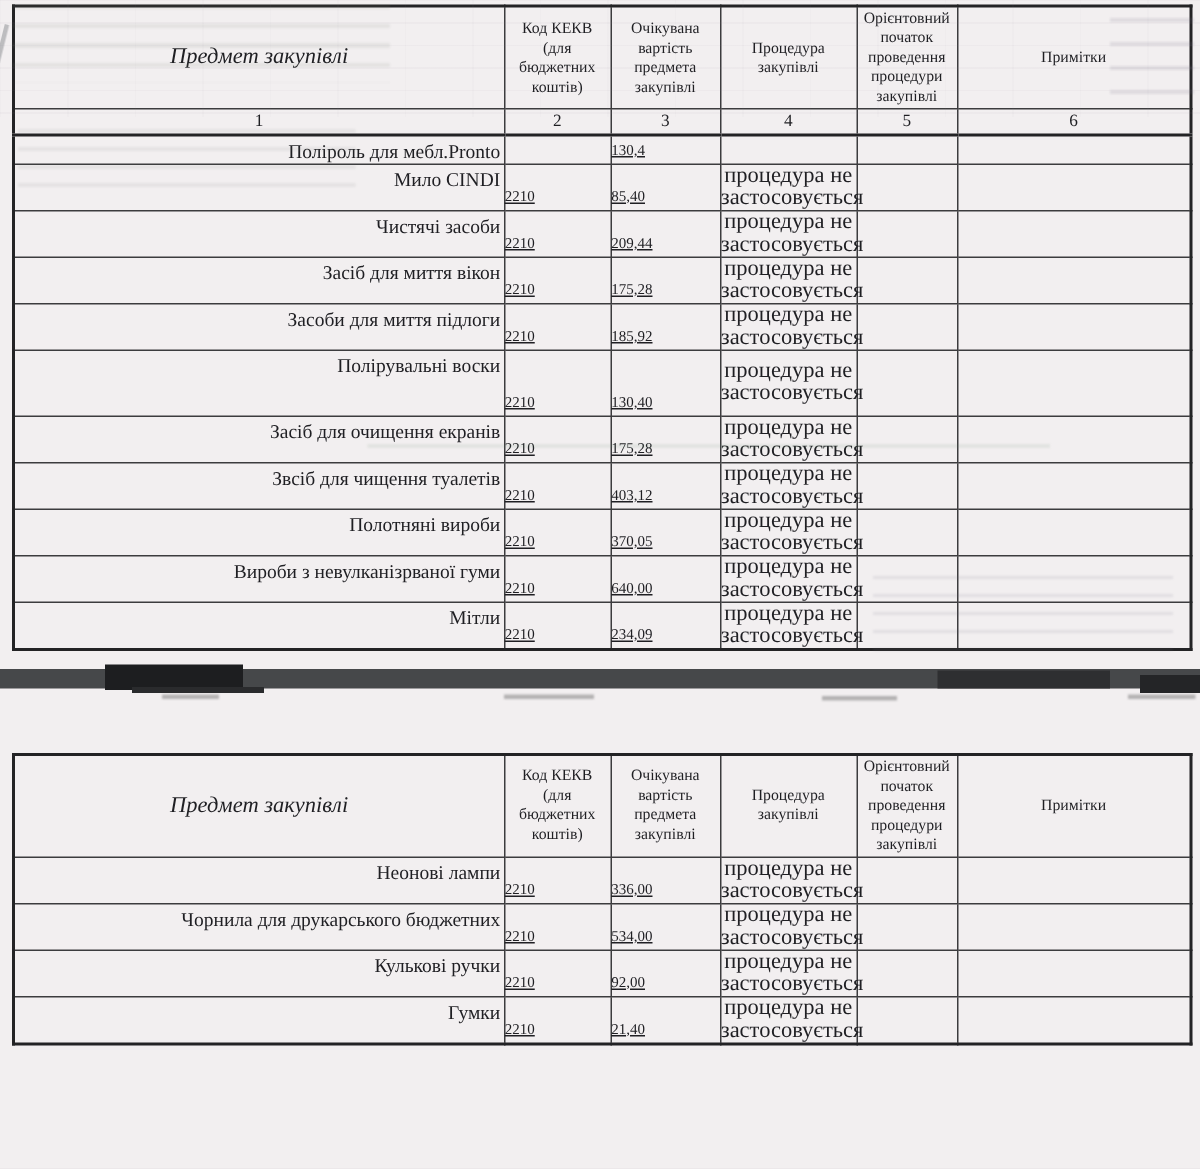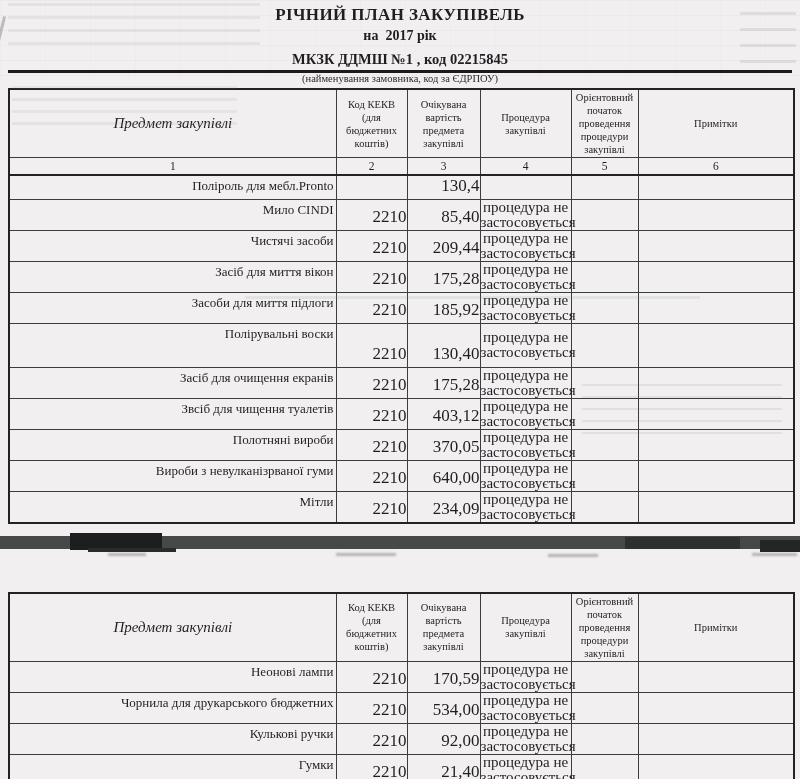--- a/index.html
+++ b/index.html
@@ -20,21 +20,21 @@
   table.plan{border-collapse:collapse;table-layout:fixed;width:785px;margin:3px 7px 0 8px;background:transparent;}
   table.plan, table.plan th, table.plan td{border:1px solid #3c3c3e;}
   table.plan{border:2px solid #232325;}
   th{font-weight:normal;font-size:10.5px;text-align:center;vertical-align:middle;white-space:pre-line;line-height:13px;padding:1px;}
   th.c1{font-size:15px;font-style:italic;}
   tr.hdr{height:59px;}
   tr.hdr2{height:66px;}
   tr.nums{height:17px;}
   tr.nums td{font-size:11.5px;text-align:center;vertical-align:middle;border-bottom:2px solid #232325;padding:0;}
   td.item{font-size:13px;text-align:right;vertical-align:top;padding:2px 2px 0 5px;overflow:hidden;}
-  td.kekv,td.cost{font-size:17px;text-align:right;vertical-align:bottom;padding:0 0 3px 0;}
+  td.kekv,td.cost{font-size:10px;text-align:left;vertical-align:bottom;padding:0 0 3px 0;text-decoration:underline;}
   td.proc{font-size:15px;text-align:center;vertical-align:middle;white-space:pre-line;line-height:15px;padding:0;}
   td.start,td.notes{padding:0;}
   tr.rh16{height:16px;} tr.rh27{height:27px;} tr.rh28{height:28px;} tr.rh29{height:29px;margin-top:25px;}
   tr.rh30{height:30px;} tr.rh44{height:44px;}
   
   .separator{position:relative;height:65px;}
   .sep-bar{position:absolute;top:12px;left:0;right:0;height:13px;background:#46484a;}
   .sep-seg{position:absolute;}
   .seg1{left:70px;top:9px;width:92px;height:17px;background:#1d1e20;}
   .seg2{left:88px;top:24px;width:88px;height:4px;background:#2a2b2d;}
@@ -75,27 +75,20 @@
 <div class="page">
 
   <div class="ghost ghost-grid-top"></div>
   <div class="ghost ghost-text-left"></div>
   <div class="ghost ghost-nums-right"></div>
   <div class="ghost ghost-hdr-left"></div>
   <div class="ghost ghost-mid"></div>
   <div class="ghost ghost-right-mid"></div>
   <div class="ghost ghost-pen"></div>
 
-  <div class="doc-header">
-    <div class="title">РІЧНИЙ ПЛАН ЗАКУПІВЕЛЬ</div>
-    <div class="subtitle">на  2017 рік</div>
-    <div class="orgname">МКЗК ДДМШ №1 , код 02215845</div>
-    <div class="rule"></div>
-    <div class="orgnote">(найменування замовника, код за ЄДРПОУ)</div>
-  </div>
 
   <table class="plan">
     <colgroup>
       <col style="width:327px">
         <col style="width:71px">
         <col style="width:73px">
       <col style="width:91px">
         <col style="width:67px">
         <col style="width:156px">
     </colgroup>
@@ -267,21 +260,21 @@
 проведення
 процедури
 закупівлі</th>
         <th>Примітки</th>
       </tr>
     </thead>
     <tbody>
       <tr class="rh30">
         <td class="item">Неонові лампи</td>
         <td class="kekv">2210</td>
-        <td class="cost">170,59</td>
+        <td class="cost">336,00</td>
         <td class="proc">процедура не
 застосовується</td>
         <td class="start"></td>
         <td class="notes"></td>
       </tr>
       <tr class="rh30">
         <td class="item">Чорнила для друкарського бюджетних</td>
         <td class="kekv">2210</td>
         <td class="cost">534,00</td>
         <td class="proc">процедура не

